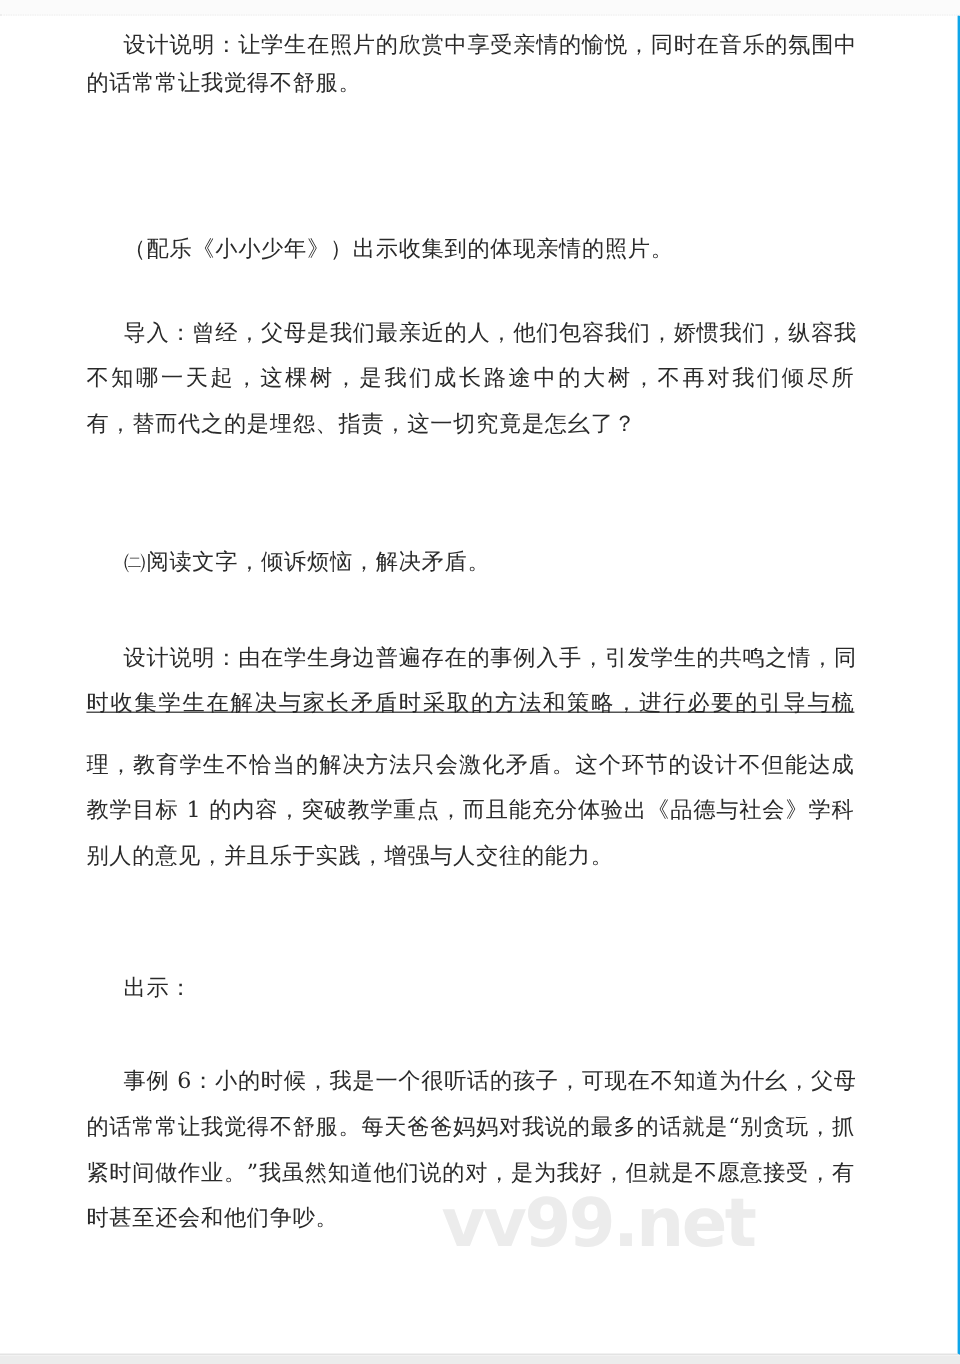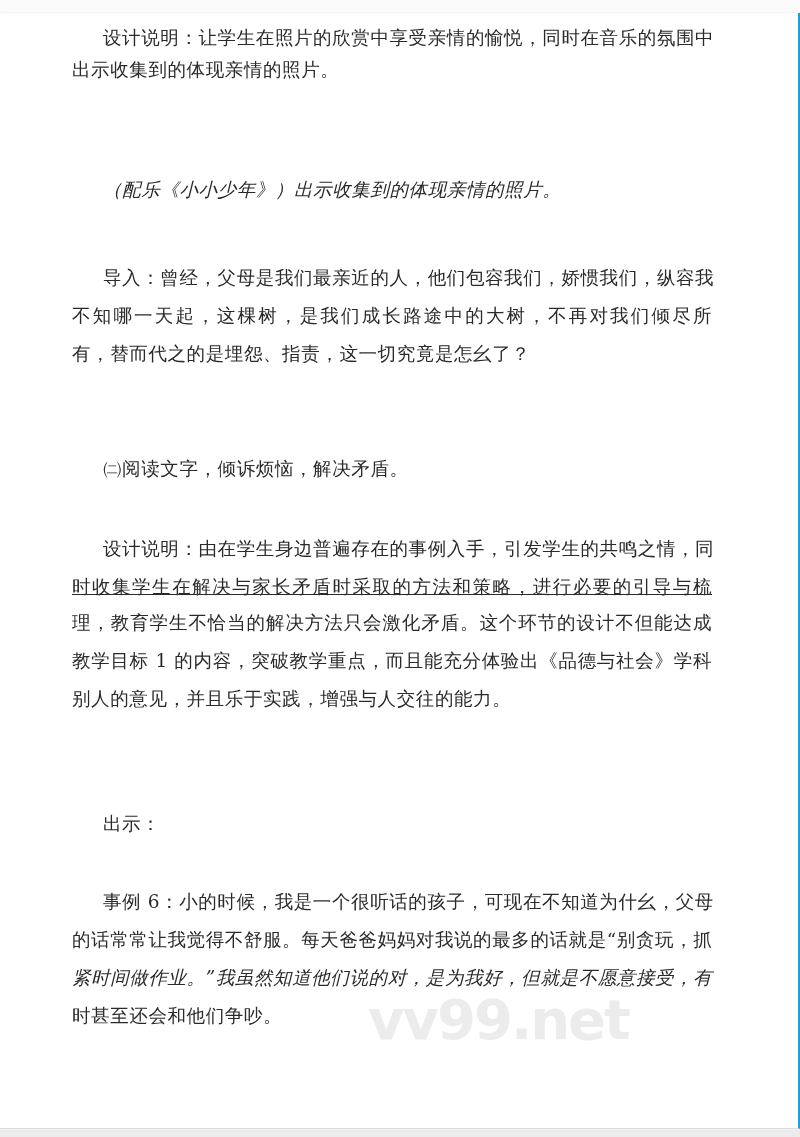--- a/index.html
+++ b/index.html
@@ -79,53 +79,53 @@
 </head>
 <body>
 
 <div class="page">
   <div class="top-strip"></div>
 
   <div class="content" style="top:0;">
 
     <div class="para" style="top:22px; text-indent:0;">
       <span class="line first">设计说明：让学生在照片的欣赏中享受亲情的愉悦，同时在音乐的氛围中</span>
-      <span class="line last">出示收集到的体现亲情的照片。</span>
+      <span class="line last">的话常常让我觉得不舒服。</span>
     </div>
 
-    <div class="para" style="top:174px; text-indent:0;font-style:italic;">
+    <div class="para" style="top:192px; text-indent:0;">
       <span class="line first last">（配乐《小小少年》）出示收集到的体现亲情的照片。</span>
     </div>
 
     <div class="para" style="top:262px; text-indent:0;">
       <span class="line first">导入：曾经，父母是我们最亲近的人，他们包容我们，娇惯我们，纵容我</span>
       <span class="line" style="margin-top:6px;">不知哪一天起，这棵树，是我们成长路途中的大树，不再对我们倾尽所</span>
       <span class="line last" style="margin-top:6px;">有，替而代之的是埋怨、指责，这一切究竟是怎幺了？</span>
     </div>
 
     <div class="para" style="top:453px; text-indent:0;">
       <span class="line first last">㈡阅读文字，倾诉烦恼，解决矛盾。</span>
     </div>
 
     <div class="para" style="top:533px; text-indent:0;">
       <span class="line first">设计说明：由在学生身边普遍存在的事例入手，引发学生的共鸣之情，同</span>
       <span class="line" style="margin-top:6px;text-decoration:underline;">时收集学生在解决与家长矛盾时采取的方法和策略，进行必要的引导与梳</span>
-      <span class="line" style="margin-top:4px;">理，教育学生不恰当的解决方法只会激化矛盾。这个环节的设计不但能达成</span>
+      <span class="line" style="margin-top:19px;">理，教育学生不恰当的解决方法只会激化矛盾。这个环节的设计不但能达成</span>
       <span class="line" style="margin-top:6px;">教学目标 1 的内容，突破教学重点，而且能充分体验出《品德与社会》学科</span>
       <span class="line last" style="margin-top:6px;font-family:Liberation Serif, serif;">别人的意见，并且乐于实践，增强与人交往的能力。</span>
     </div>
 
     <div class="para" style="top:808px; text-indent:0;">
       <span class="line first last">出示：</span>
     </div>
 
     <div class="para" style="top:886px; text-indent:0;">
       <span class="line first">事例 6：小的时候，我是一个很听话的孩子，可现在不知道为什幺，父母</span>
       <span class="line" style="margin-top:6px;">的话常常让我觉得不舒服。每天爸爸妈妈对我说的最多的话就是“别贪玩，抓</span>
-      <span class="line" style="margin-top:6px;font-style:italic;">紧时间做作业。”我虽然知道他们说的对，是为我好，但就是不愿意接受，有</span>
+      <span class="line" style="margin-top:6px;">紧时间做作业。”我虽然知道他们说的对，是为我好，但就是不愿意接受，有</span>
       <span class="line last" style="margin-top:6px;">时甚至还会和他们争吵。</span>
     </div>
   </div>
 
   <div class="watermark">vv99.net</div>
 </div>
 
 <div class="bottom-bar"></div>
 
 </body></html>

